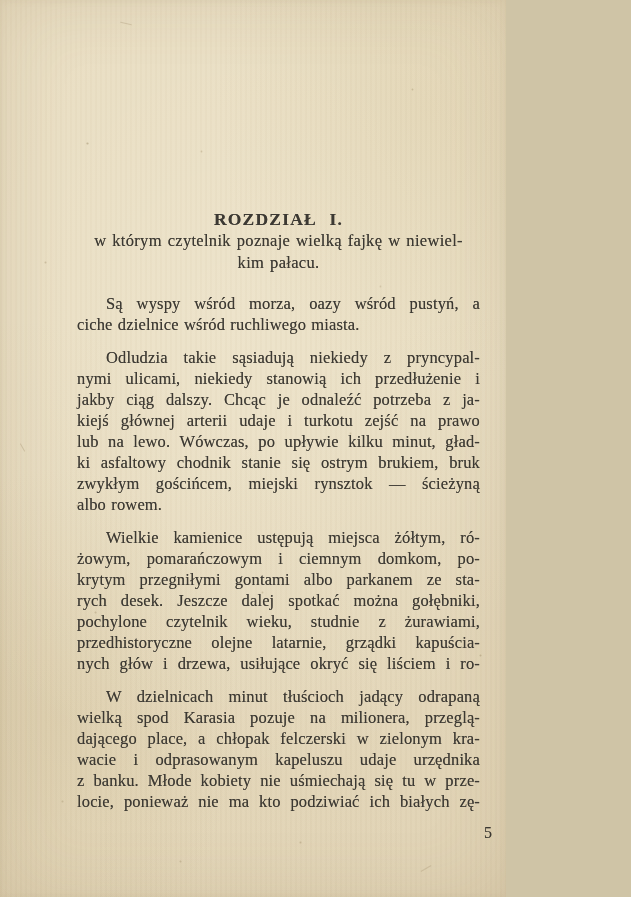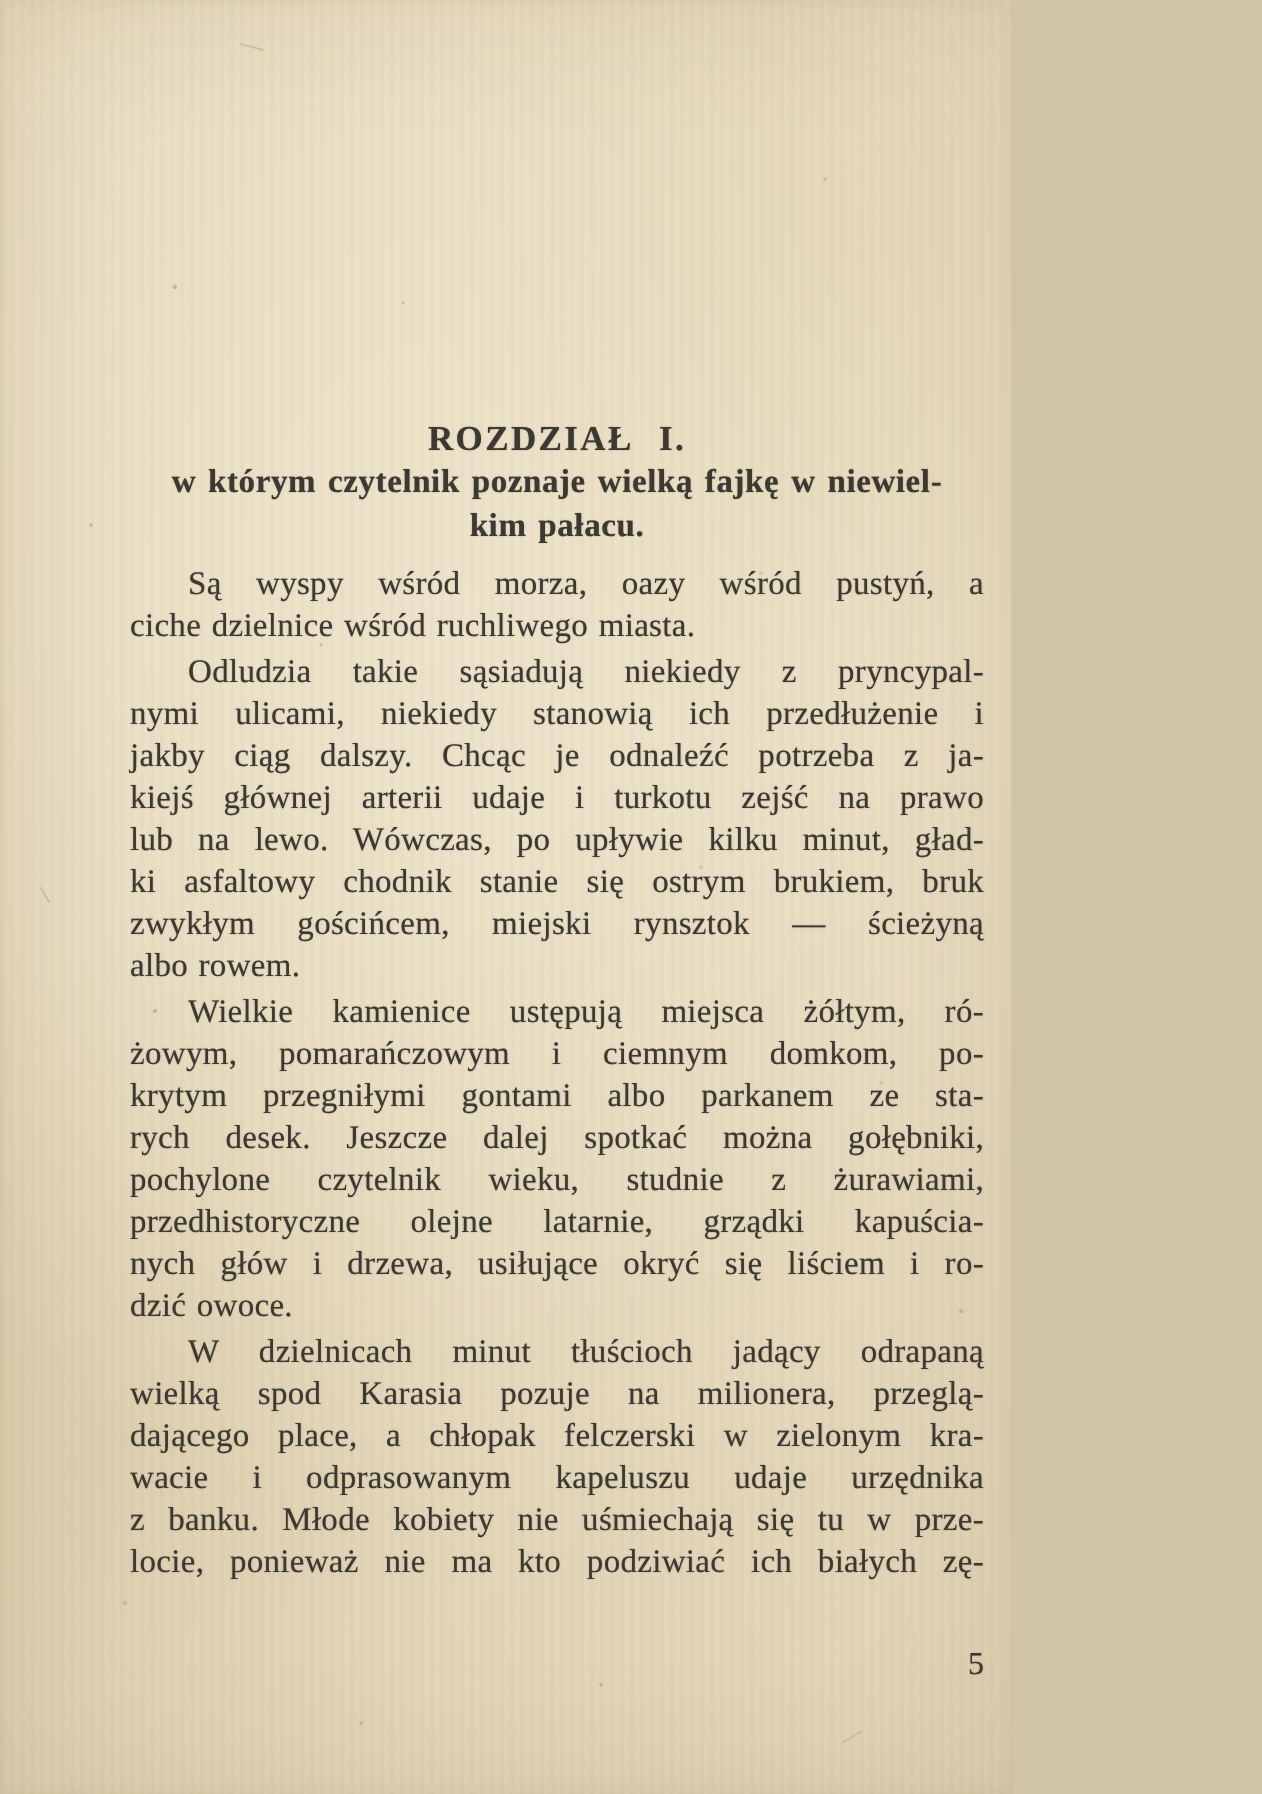--- a/index.html
+++ b/index.html
@@ -80,40 +80,40 @@
   }
   .chapter-title {
     font-weight: bold;
     font-size: 17.5px;
     line-height: 22px;
     letter-spacing: 1.2px;
     word-spacing: 7px;
     white-space: nowrap;
   }
   .chapter-subtitle {
-    font-weight: bold;
+    font-weight: normal;
     font-size: 16.5px;
     line-height: 21.5px;
     letter-spacing: 0.3px;
     word-spacing: 1.5px;
   }
   .subtitle-line { white-space: nowrap; }
 
   .body-text {
     position: absolute;
     left: 65px;
     top: 281px;
     width: 427px;
     font-size: 16.5px;
     line-height: 21px;
     letter-spacing: 0.15px;
     word-spacing: 1px;
     text-shadow: 0 0 0.6px rgba(62,58,48,0.6);
   }
-  .para { margin: 0; }
+  .para { margin: 12px; }
   .para + .para { margin-top: 2px; }
   .line {
     text-align: justify;
     text-align-last: justify;
   }
   .line.first { padding-left: 29px; }
   .line.unjust { text-align-last: auto; }
 
   .page-number {
     position: absolute;
@@ -161,21 +161,20 @@
         <div class="line unjust">albo rowem.</div>
       </div>
       <div class="para">
         <div class="line first">Wielkie kamienice ustępują miejsca żółtym, ró-</div>
         <div class="line">żowym, pomarańczowym i ciemnym domkom, po-</div>
         <div class="line">krytym przegniłymi gontami albo parkanem ze sta-</div>
         <div class="line">rych desek. Jeszcze dalej spotkać można gołębniki,</div>
         <div class="line">pochylone czytelnik wieku, studnie z żurawiami,</div>
         <div class="line">przedhistoryczne olejne latarnie, grządki kapuścia-</div>
         <div class="line">nych głów i drzewa, usiłujące okryć się liściem i ro-</div>
-        <div class="line unjust">dzić owoce.</div>
       </div>
       <div class="para">
         <div class="line first">W dzielnicach minut tłuścioch jadący odrapaną</div>
         <div class="line">wielką spod Karasia pozuje na milionera, przeglą-</div>
         <div class="line">dającego place, a chłopak felczerski w zielonym kra-</div>
         <div class="line">wacie i odprasowanym kapeluszu udaje urzędnika</div>
         <div class="line">z banku. Młode kobiety nie uśmiechają się tu w prze-</div>
         <div class="line">locie, ponieważ nie ma kto podziwiać ich białych zę-</div>
       </div>
     </main>

